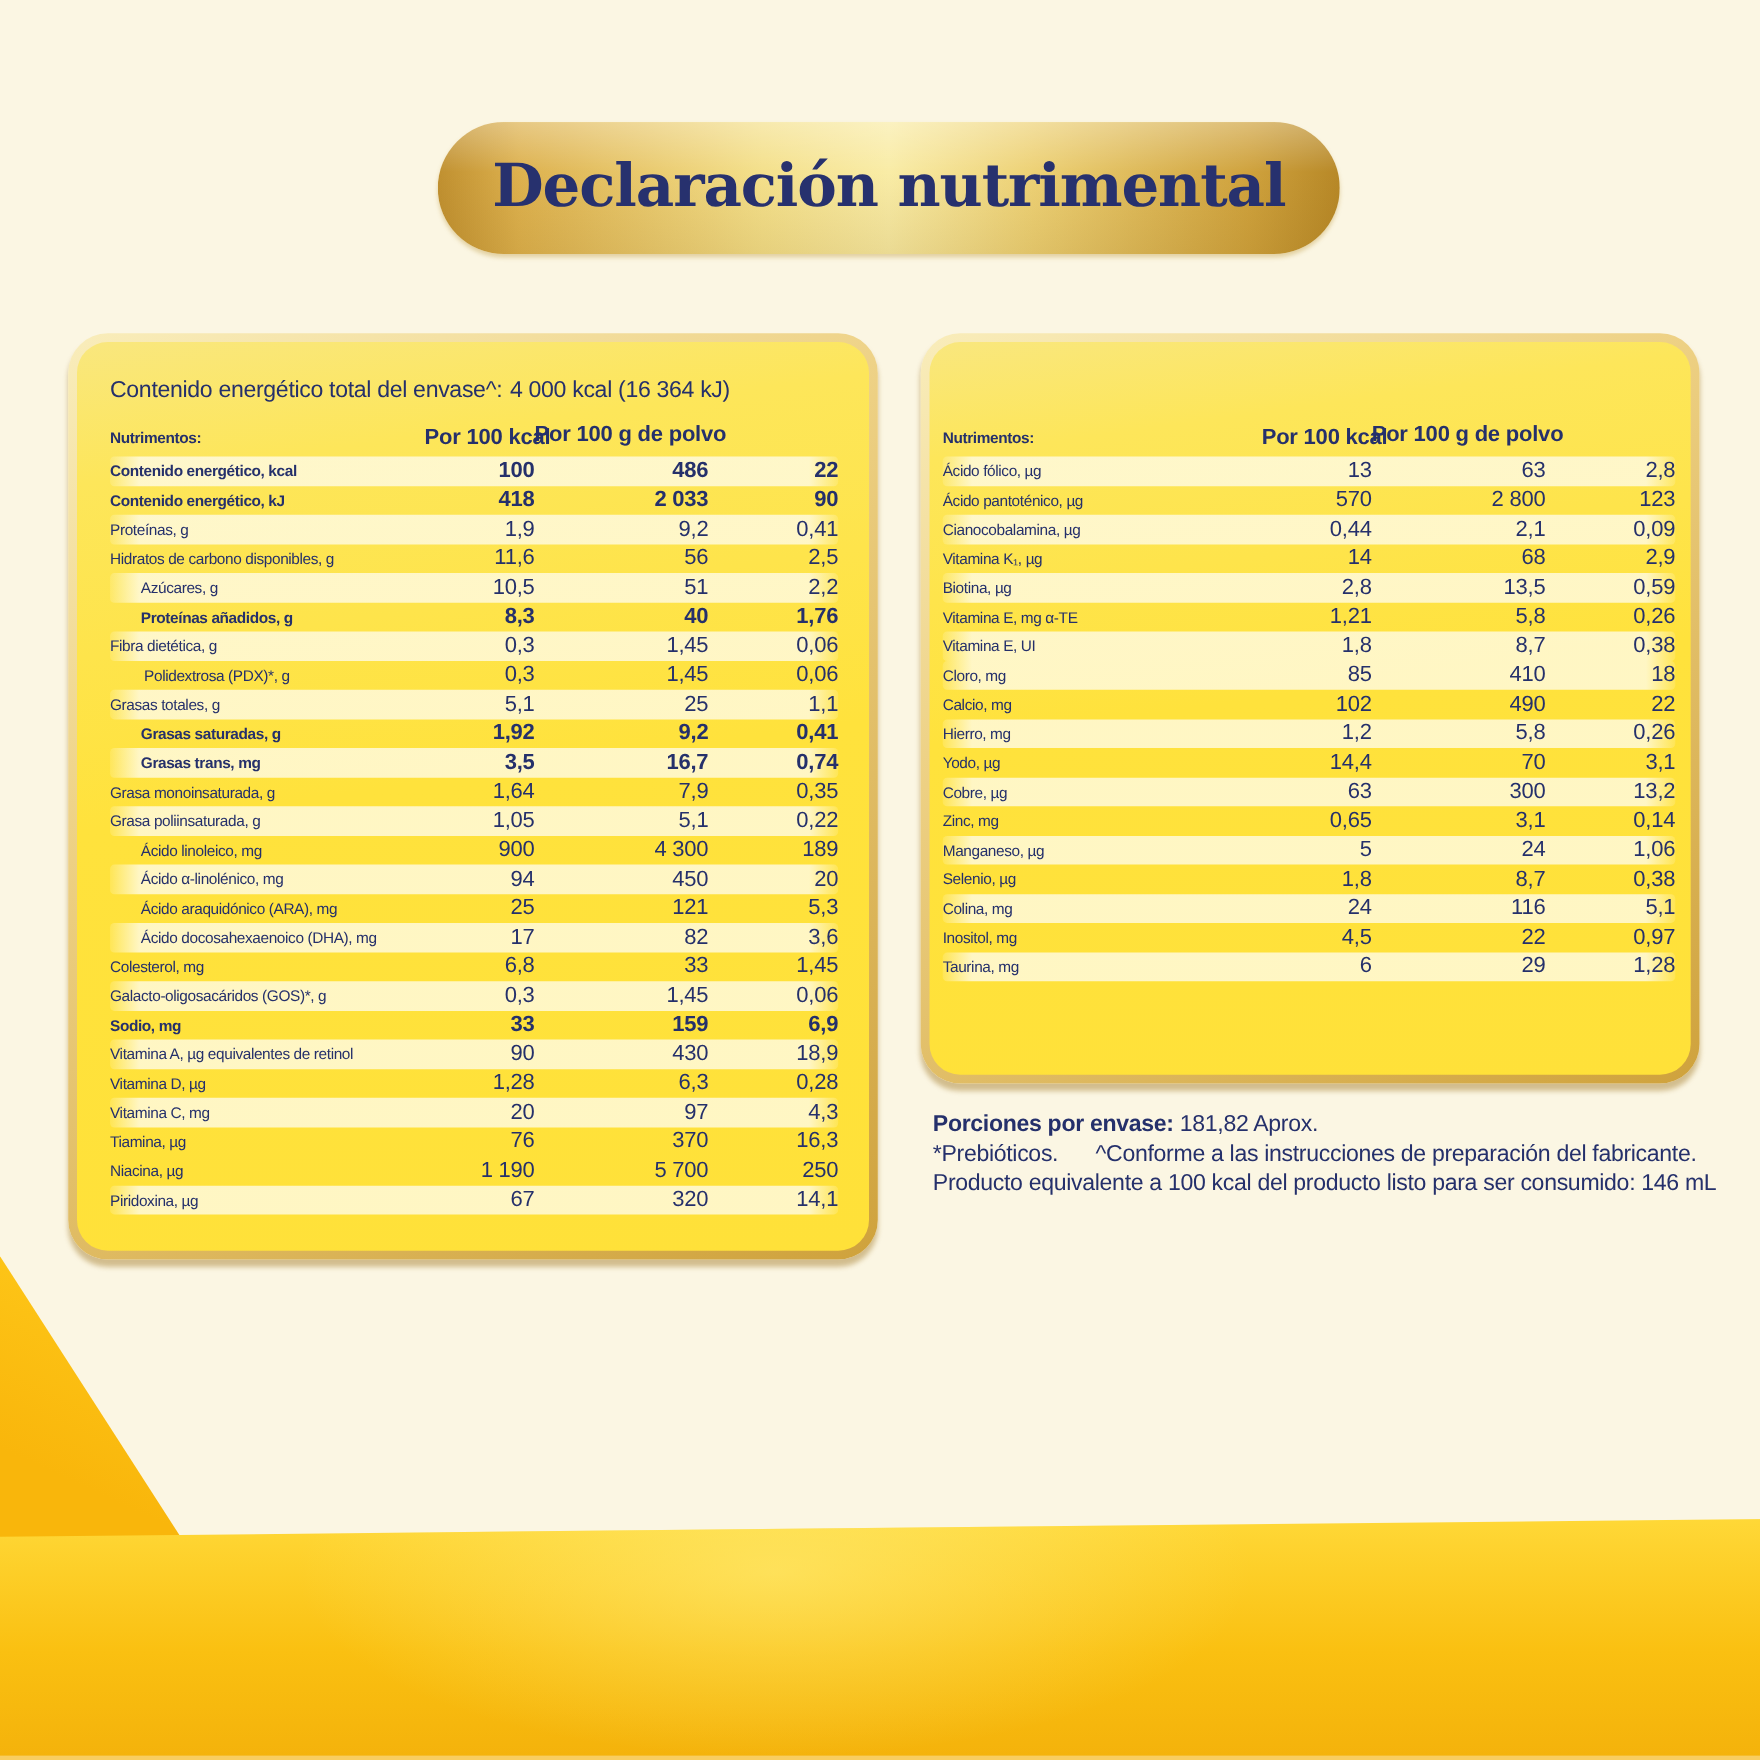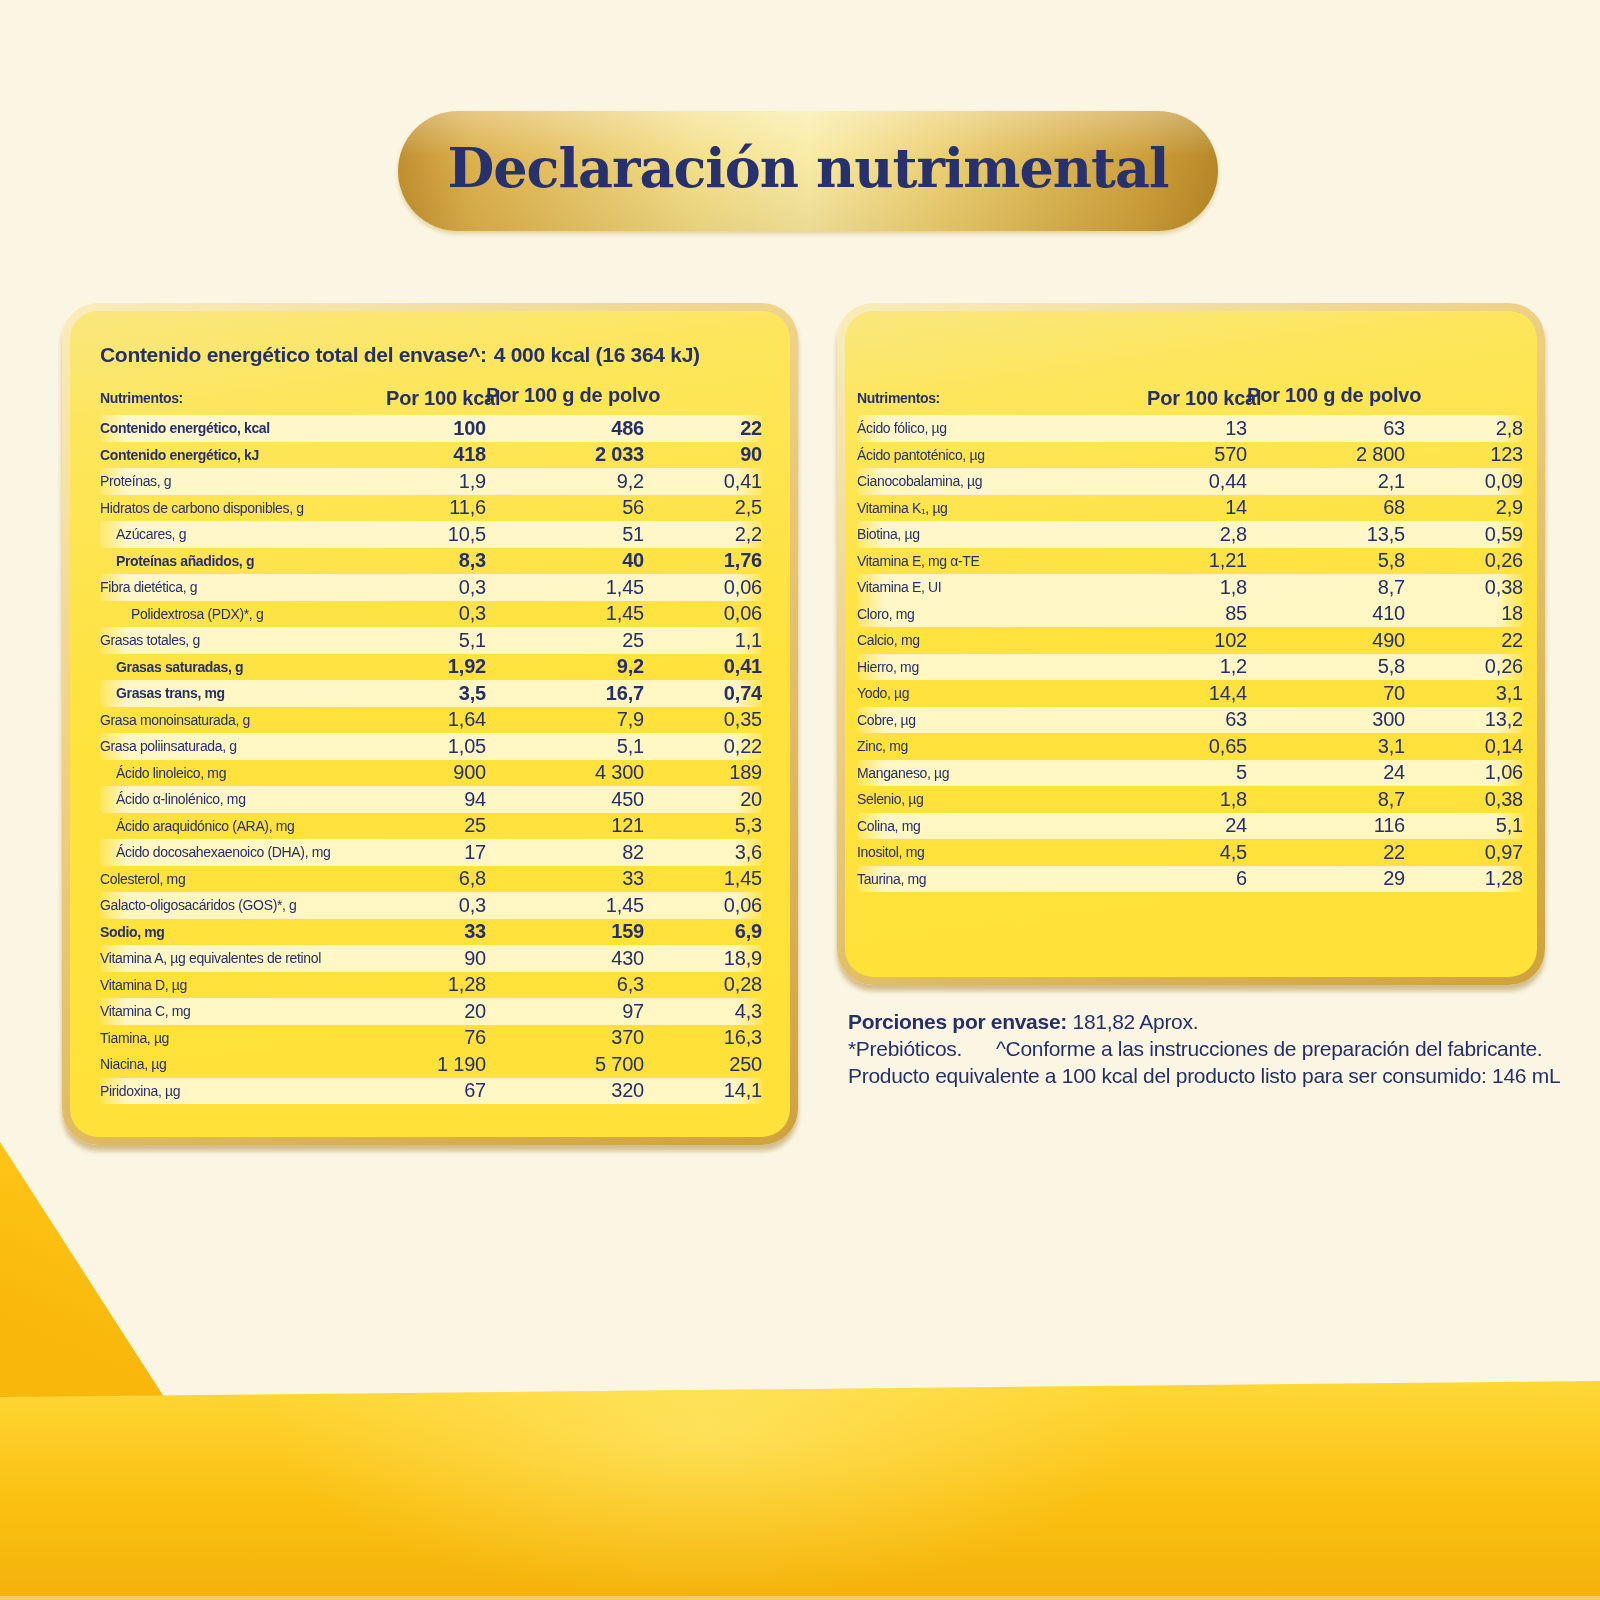--- a/index.html
+++ b/index.html
@@ -39,37 +39,37 @@
   .panel.right{left:837px;top:303px; width:708px; height:682px;}
   .panel-inner{
     width:100%;height:100%;border-radius:28px;
     background:linear-gradient(172deg,#F9E77E 0%,#FDE65A 14%,#FFE23C 48%,#FFE139 100%);
   }
   .panel.left  .panel-inner{padding:28px 28px 0 30px;}
   .panel.right .panel-inner{padding:70px 14px 0 12px;}
 
   .energy-line{
     height:32px;margin-bottom:10px;
-    font-size:21px;font-weight:700;letter-spacing:-0.3px;white-space:nowrap;
+    font-size:21px;font-weight:400;letter-spacing:-0.3px;white-space:nowrap;
     display:flex;align-items:center;gap:7px;
   }
 
   .row{
     display:grid;grid-template-columns:1fr 100px 158px 118px;
     align-items:center;height:26.5px;
   }
   .row.header{height:34px;font-weight:700;font-size:21px;}
   .row.header .hc2{text-align:center;transform:translateY(-3px);}
   .cell-label{
     text-align:left;white-space:nowrap;overflow:visible;
     font-size:14px;letter-spacing:-0.35px;
   }
   .c{text-align:right;white-space:nowrap;font-size:20px;letter-spacing:-0.2px;}
   .row.bold{font-weight:700;}
-  .row.indent1 .cell-label{padding-left:16px;}
+  .row.indent1 .cell-label{padding-left:16px;margin-left:12px;}
   .row.indent2 .cell-label{padding-left:31px;}
   .row.striped{
     background:linear-gradient(to right,
       rgba(255,252,234,.15) 0%,rgba(255,252,234,.78) 4%,
       rgba(255,252,234,.78) 96%,rgba(255,252,234,.15) 100%);
     border-radius:4px;
   }
 
   
   .footnotes{

